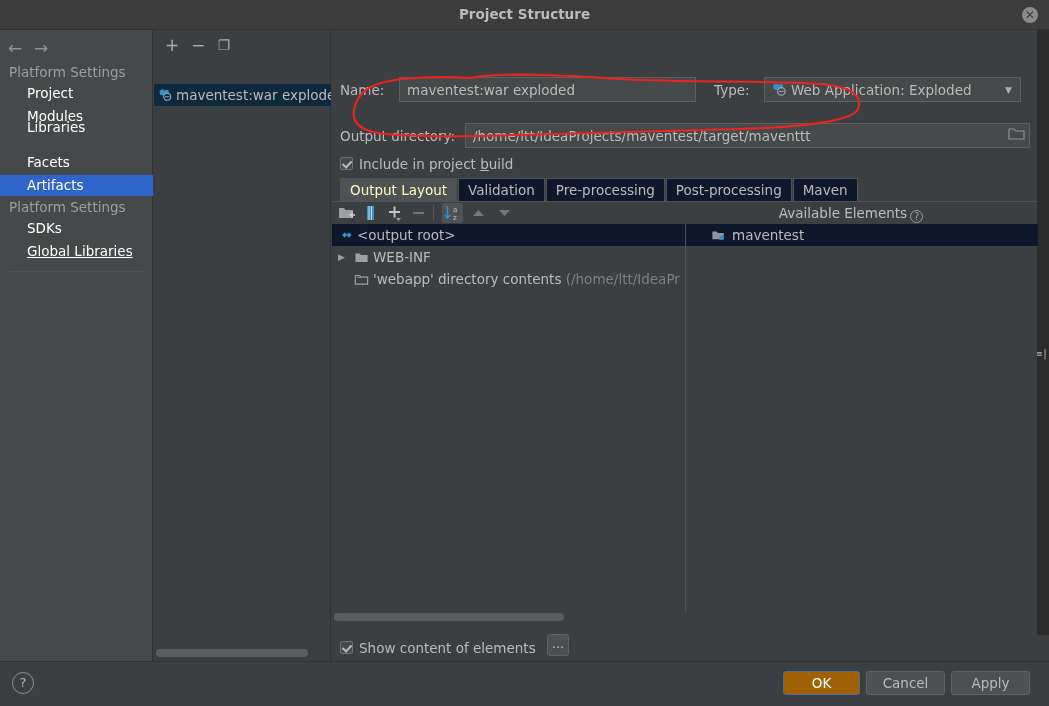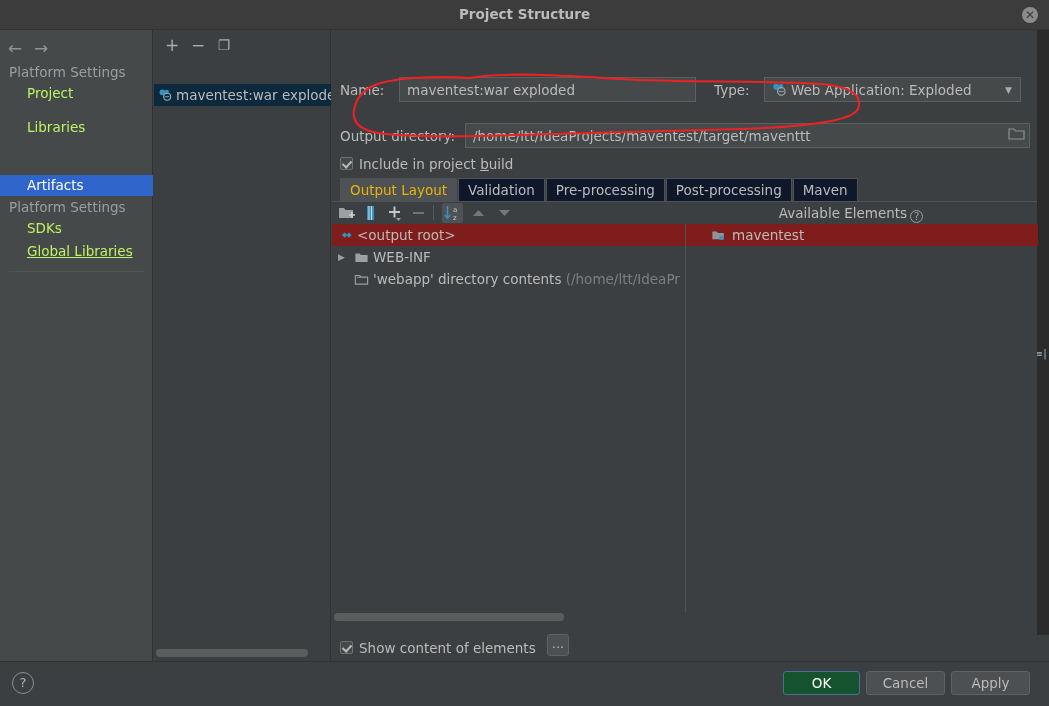--- a/index.html
+++ b/index.html
@@ -100,21 +100,21 @@
     left: 9px;
     height: 21px; line-height: 21px;
     color: #9b9fa1;
     font-size: 13.5px;
   }
   .nav-item {
     position: absolute;
     left: 0;
     width: 153px; height: 21px;
     line-height: 21px;
-    color: #bef264;
+    color: #ffffff;
     font-size: 13.5px;
     padding-left: 27px;
     cursor: pointer;
     white-space: nowrap;
   }
   .nav-item.selected {
     background: #2f65ca;
     color: #ffffff;
   }
   .sidebar-divider {
@@ -280,21 +280,21 @@
     font-size: 13.5px;
     border: 1px solid #4f5355;
     border-bottom: none;
     background: #0f172a;
     margin-right: 1px;
     cursor: pointer;
     white-space: nowrap;
   }
   .tab.active {
     background: #4e5254;
-    color: #eab308;
+    color: #fef9c3;
   }
 
   
   .content-frame {
     position: absolute;
     left: 0; top: 171px;
     width: 705px; height: 432px;
     border-top: 1px solid #4f5355;
   }
 
@@ -354,21 +354,21 @@
     position: absolute;
     left: 0;
     height: 22px;
     line-height: 22px;
     font-size: 13.5px;
     color: #bbbbbb;
     white-space: nowrap;
     overflow: hidden;
     cursor: pointer;
   }
-  .tree-row.selected { background: #7f1d1d; }
+  .tree-row.selected { background: #0f172a; }
   .tree-expander {
     position: absolute;
     left: 6px; top: 0;
     width: 14px; height: 22px;
     line-height: 22px;
     color: #9a9ea0;
     font-size: 9px;
   }
   .tree-icon { position: absolute; top: 4px; width: 15px; height: 14px; }
   .tree-label { position: absolute; white-space: nowrap; }
@@ -424,21 +424,21 @@
     border: 1px solid #5e6264;
     border-radius: 3px;
     background: #4c5052;
     color: #bbbbbb;
     font-size: 13.5px;
     line-height: 22px;
     text-align: center;
     cursor: pointer;
   }
   .btn.primary {
-    background: #14532d;
+    background: #a16207;
     border-color: #4a6f95;
     color: #ffffff;
   }
 
   
   .annotation {
     position: absolute;
     left: 0; top: 0;
     width: 1049px; height: 706px;
     pointer-events: none;
@@ -458,21 +458,23 @@
   </div>
 
   <div class="sidebar">
     <div class="nav-arrows">
       <div class="nav-arrow back">←</div>
       <div class="nav-arrow fwd">→</div>
     </div>
 
     <div class="nav-group-title" style="top:32px;">Platform Settings</div>
     <div class="nav-item" style="top:53px;">Project</div>
+    <div class="nav-item" style="top:76px;">Modules</div>
     <div class="nav-item" style="top:87px;">Libraries</div>
+    <div class="nav-item" style="top:122px;">Facets</div>
     <div class="nav-item selected" style="top:145px;">Artifacts</div>
 
     <div class="nav-group-title" style="top:167px;">Platform Settings</div>
     <div class="nav-item" style="top:188px;">SDKs</div>
     <div class="nav-item" style="top:211px;text-decoration:underline;">Global Libraries</div>
 
     <div class="sidebar-divider" style="top:241px;"></div>
   </div>
 
   <div class="artifacts-panel">

